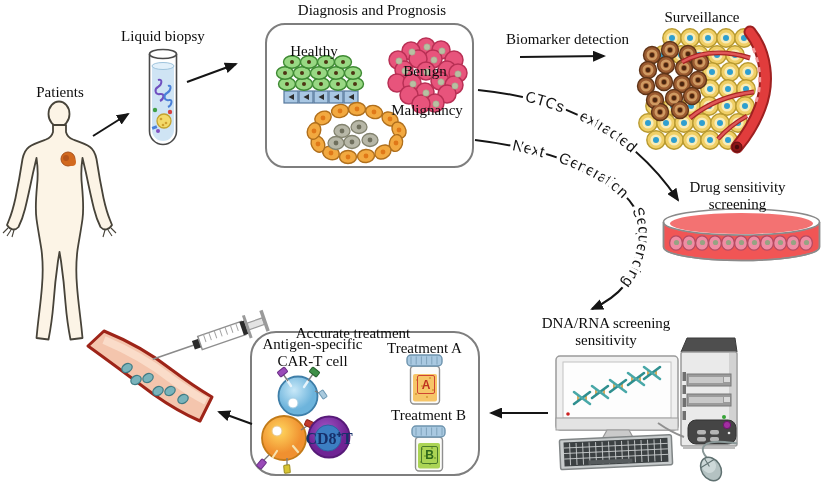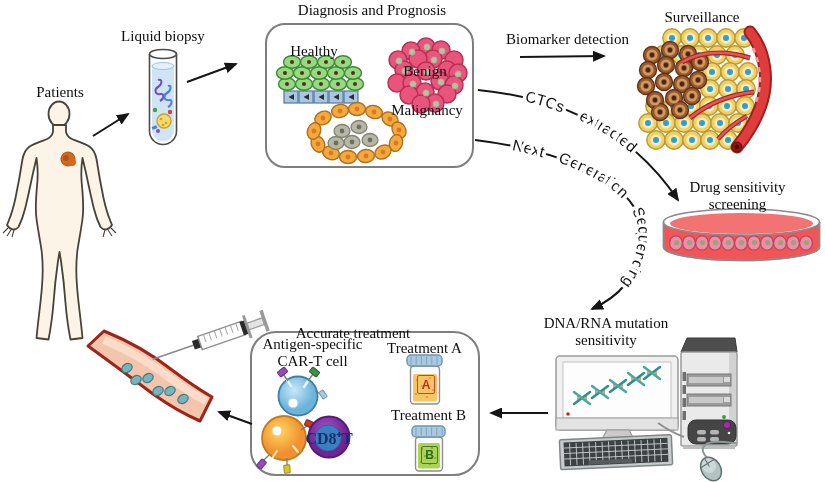--- a/index.html
+++ b/index.html
@@ -605,21 +605,21 @@
   <div class="lbl" style="left:279px;top:43px;width:70px;">Healthy</div>
   <div class="lbl" style="left:394px;top:25px;width:62px;margin-top:38px;">Benign</div>
   <div class="lbl" style="left:374px;top:102px;width:90px;margin-left:8px;">Malignancy</div>
   <div class="lbl" style="left:490px;top:31px;width:155px;">Biomarker detection</div>
   <div class="lbl" style="left:642px;top:9px;width:120px;">Surveillance</div>
   <div class="lbl" style="left:660px;top:173px;width:155px;margin-top:6px;">
     <span class="ln">Drug sensitivity</span>
     <span class="ln">screening</span>
   </div>
   <div class="lbl" style="left:532px;top:315px;width:148px;">
-    <span class="ln">DNA/RNA mutation</span>
+    <span class="ln">DNA/RNA screening</span>
     <span class="ln">sensitivity</span>
   </div>
   <div class="lbl" style="left:278px;top:305px;width:150px;margin-top:20px;">Accurate treatment</div>
   <div class="lbl" style="left:250px;top:336px;width:125px;">
     <span class="ln">Antigen-specific</span>
     <span class="ln">CAR-T cell</span>
   </div>
   <div class="lbl" style="left:377px;top:340px;width:95px;">Treatment A</div>
   <div class="lbl" style="left:381px;top:407px;width:95px;">Treatment B</div>
   <div class="lbl" id="cd8-label">CD8⁺T</div>

